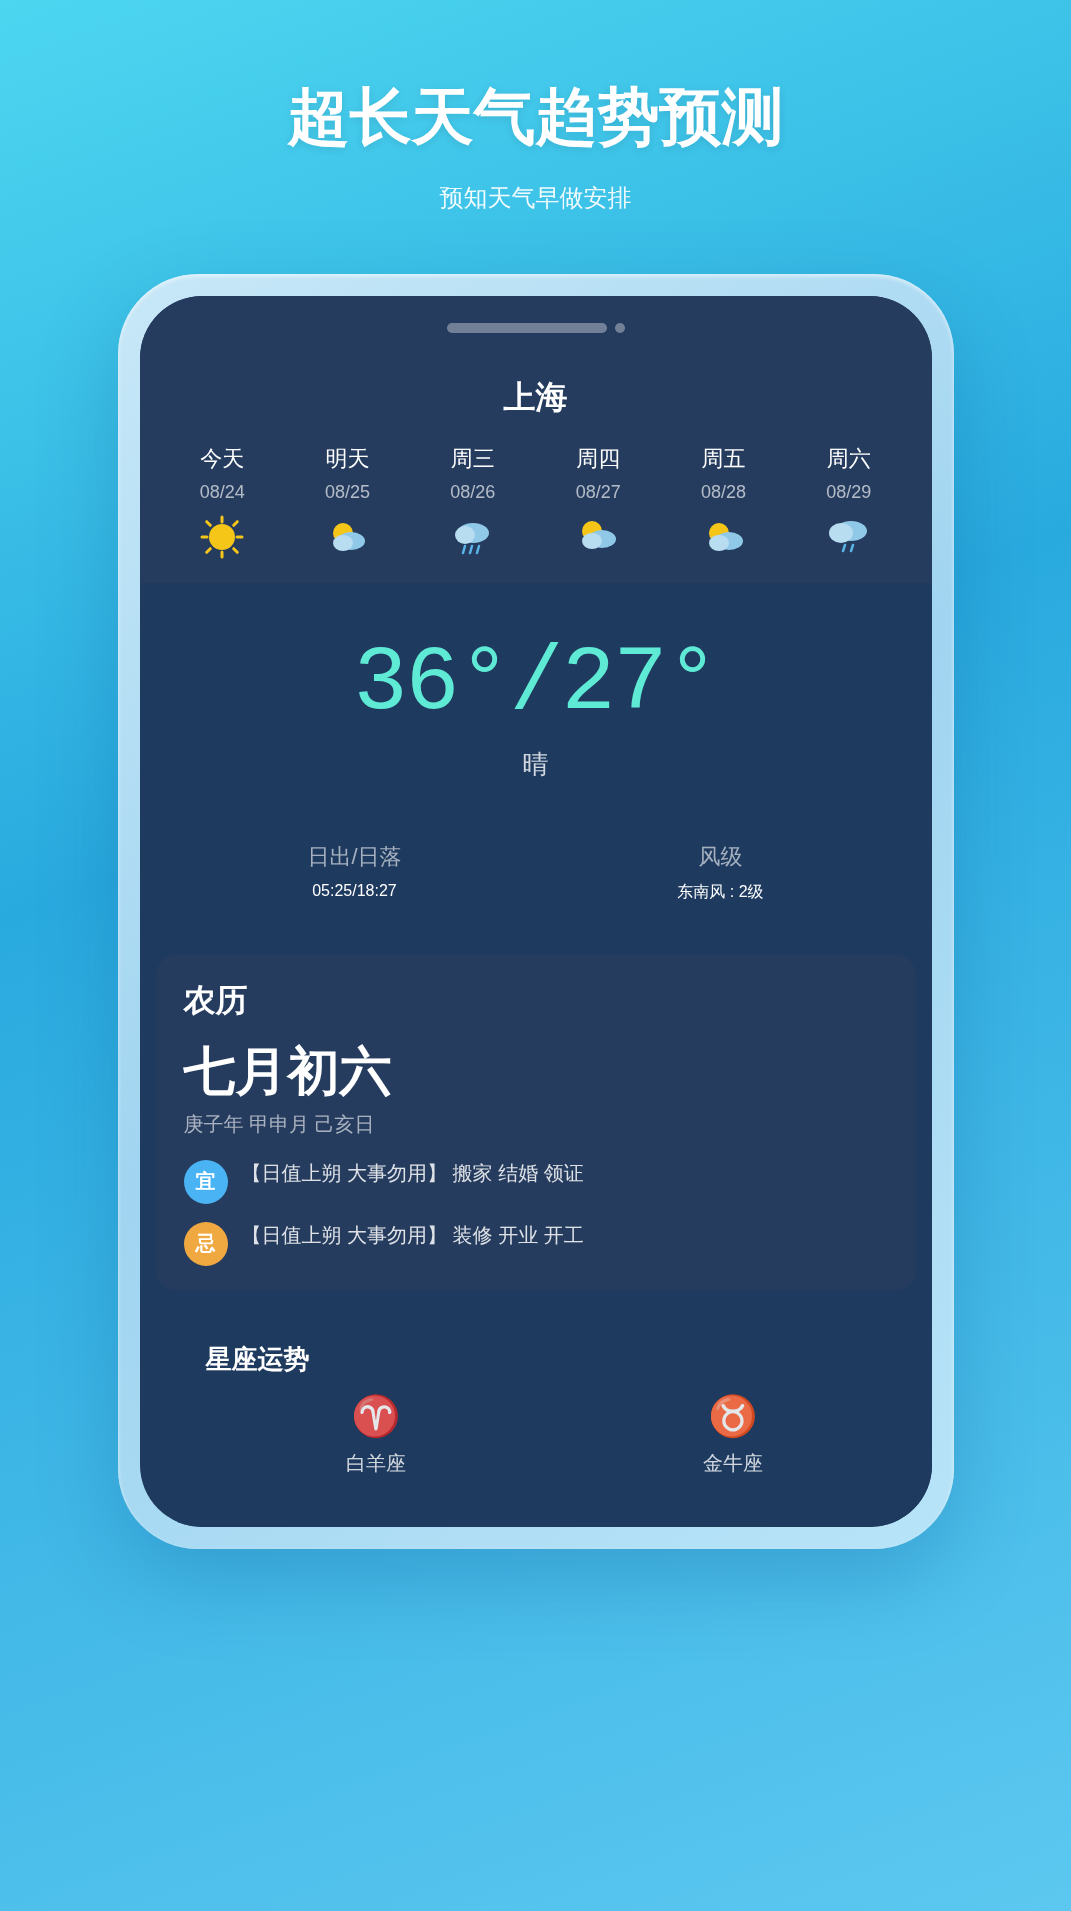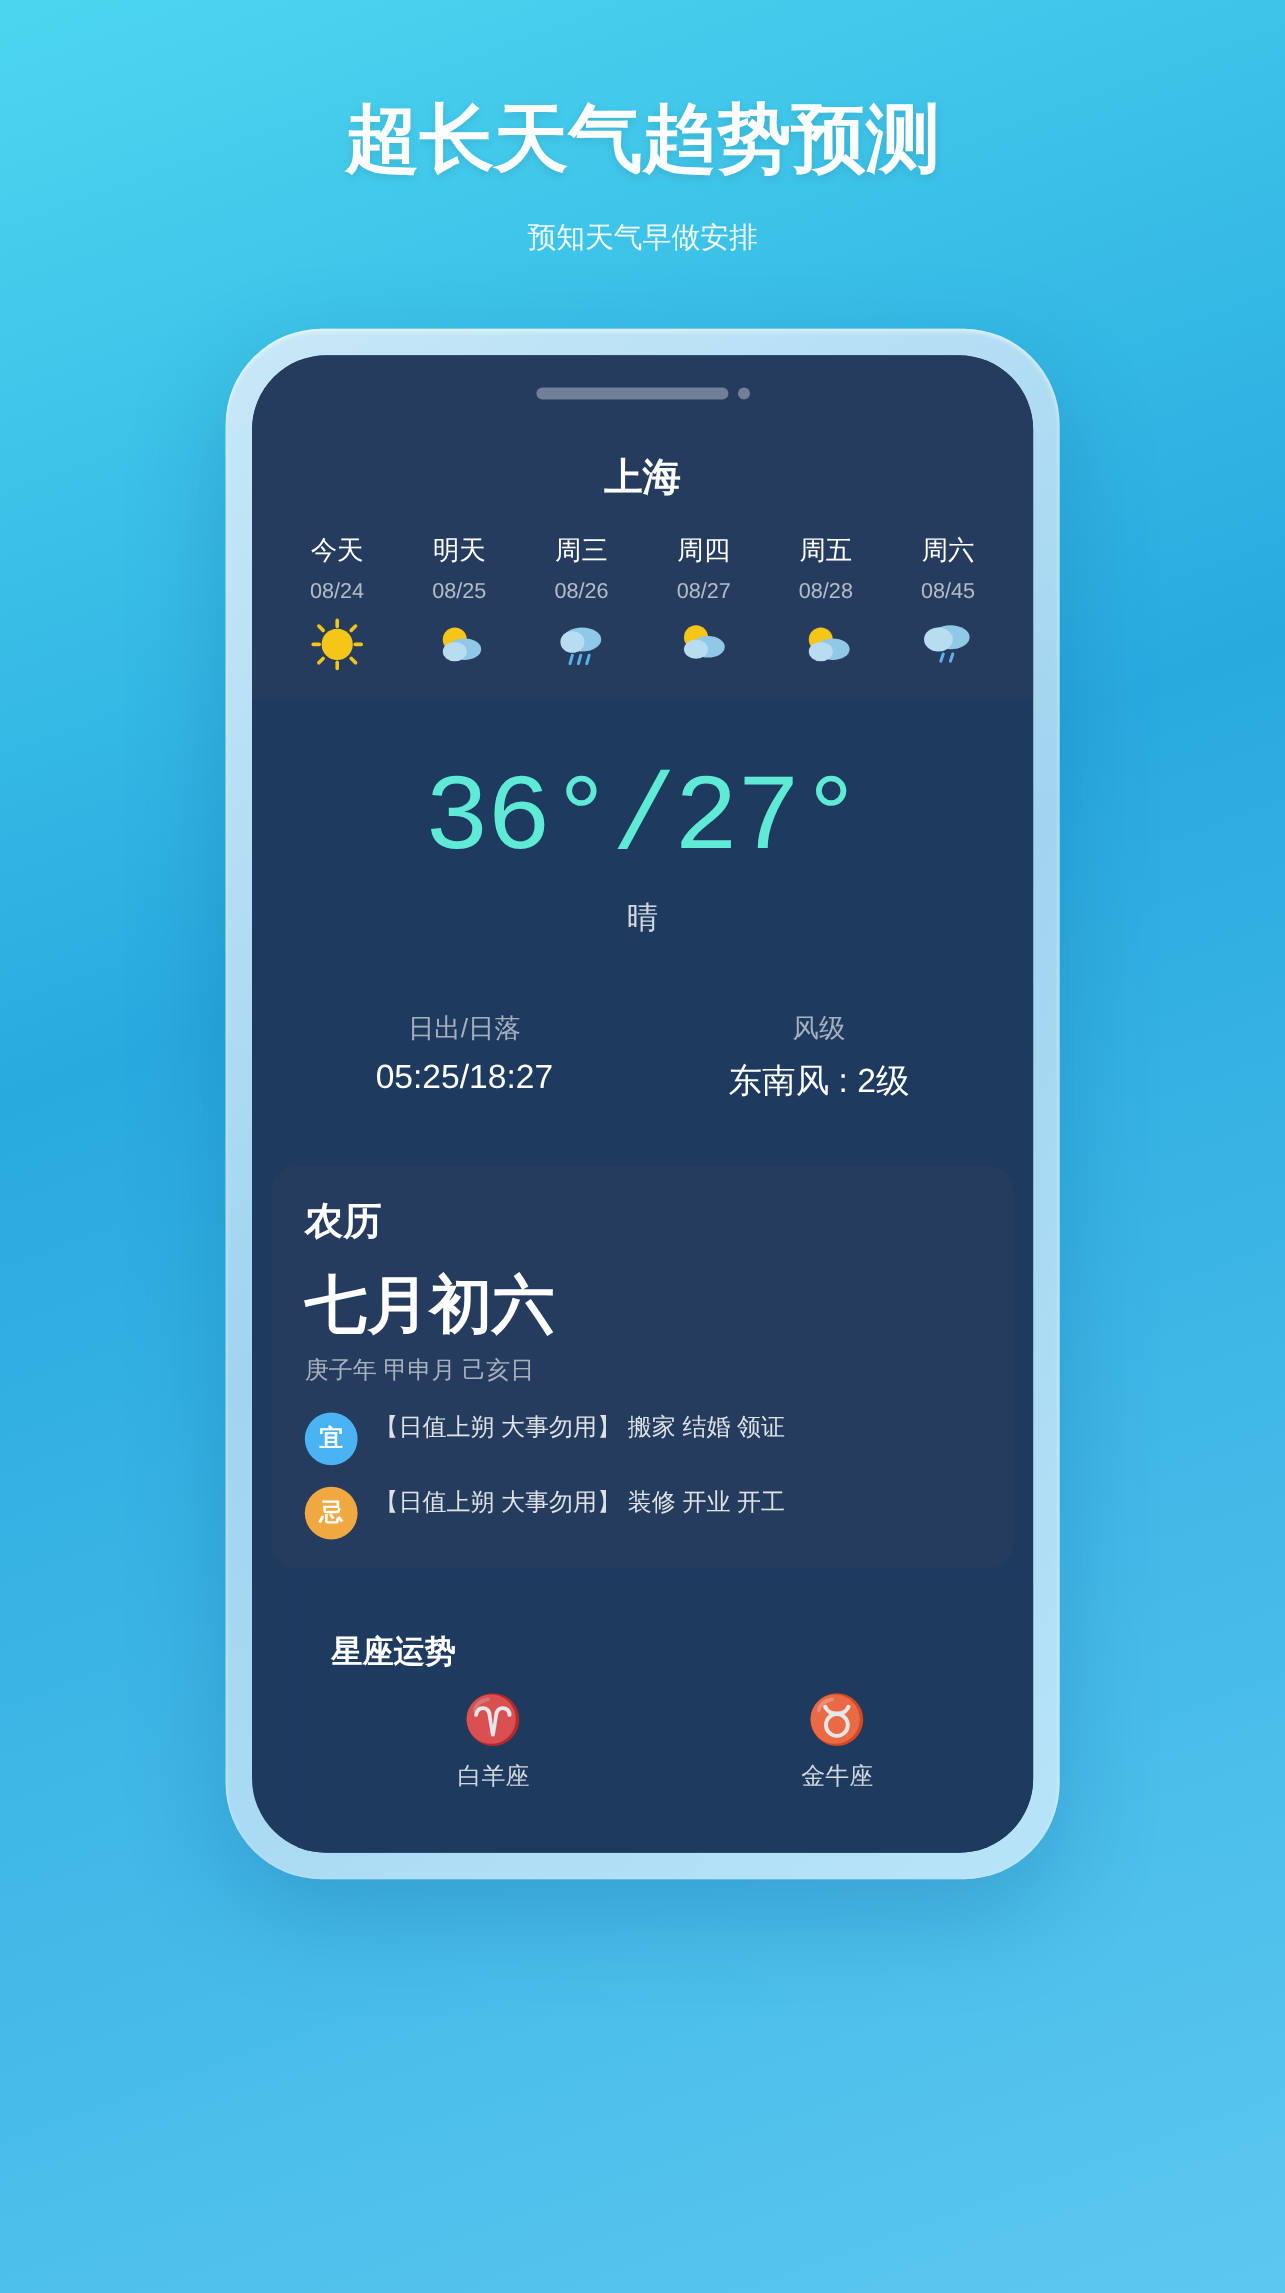--- a/index.html
+++ b/index.html
@@ -30,21 +30,21 @@
 
     .page-subtitle {
       font-size: 24px;
       color: rgba(255,255,255,0.92);
       font-weight: 400;
     }
 
     
     .phone-wrapper {
       position: relative;
-      width: 695px;
+      width: 836px;
       margin: 20px auto 0;
     }
 
     .phone-frame {
       background: linear-gradient(145deg, #c8e8f8, #a0d4f0, #b8e4f8);
       border-radius: 80px;
       padding: 22px;
       box-shadow: 0 30px 80px rgba(0,80,140,0.25), inset 0 2px 4px rgba(255,255,255,0.6);
     }
 
@@ -159,21 +159,21 @@
     }
 
     .detail-label {
       color: rgba(255,255,255,0.6);
       font-size: 22px;
       margin-bottom: 10px;
     }
 
     .detail-value {
       color: #fff;
-      font-size: 28px;
+      font-size: 16px;
       font-weight: 500;
     }
 
     
     .card-section {
       background: #253c5e;
       margin: 12px 16px;
       border-radius: 20px;
       padding: 24px 28px;
     }
@@ -371,21 +371,21 @@
             <svg width="52" height="52" viewBox="0 0 52 52">
               <circle cx="22" cy="22" r="10" fill="#F5C518"></circle>
               <ellipse cx="32" cy="30" rx="14" ry="9" fill="#90c8e8"></ellipse>
               <ellipse cx="22" cy="32" rx="10" ry="8" fill="#b8dcf0"></ellipse>
             </svg>
           </div>
         </div>
 
         <div class="forecast-day">
           <span class="day-label">周六</span>
-          <span class="day-date">08/45</span>
+          <span class="day-date">08/29</span>
           <div class="day-icon">
             <svg width="52" height="52" viewBox="0 0 52 52">
               <ellipse cx="28" cy="20" rx="16" ry="10" fill="#90c8e8"></ellipse>
               <ellipse cx="18" cy="22" rx="12" ry="10" fill="#b8dcf0"></ellipse>
               <line x1="22" y1="34" x2="20" y2="40" stroke="#5ab4e8" stroke-width="2.5" stroke-linecap="round"></line>
               <line x1="30" y1="34" x2="28" y2="40" stroke="#5ab4e8" stroke-width="2.5" stroke-linecap="round"></line>
             </svg>
           </div>
         </div>
 

